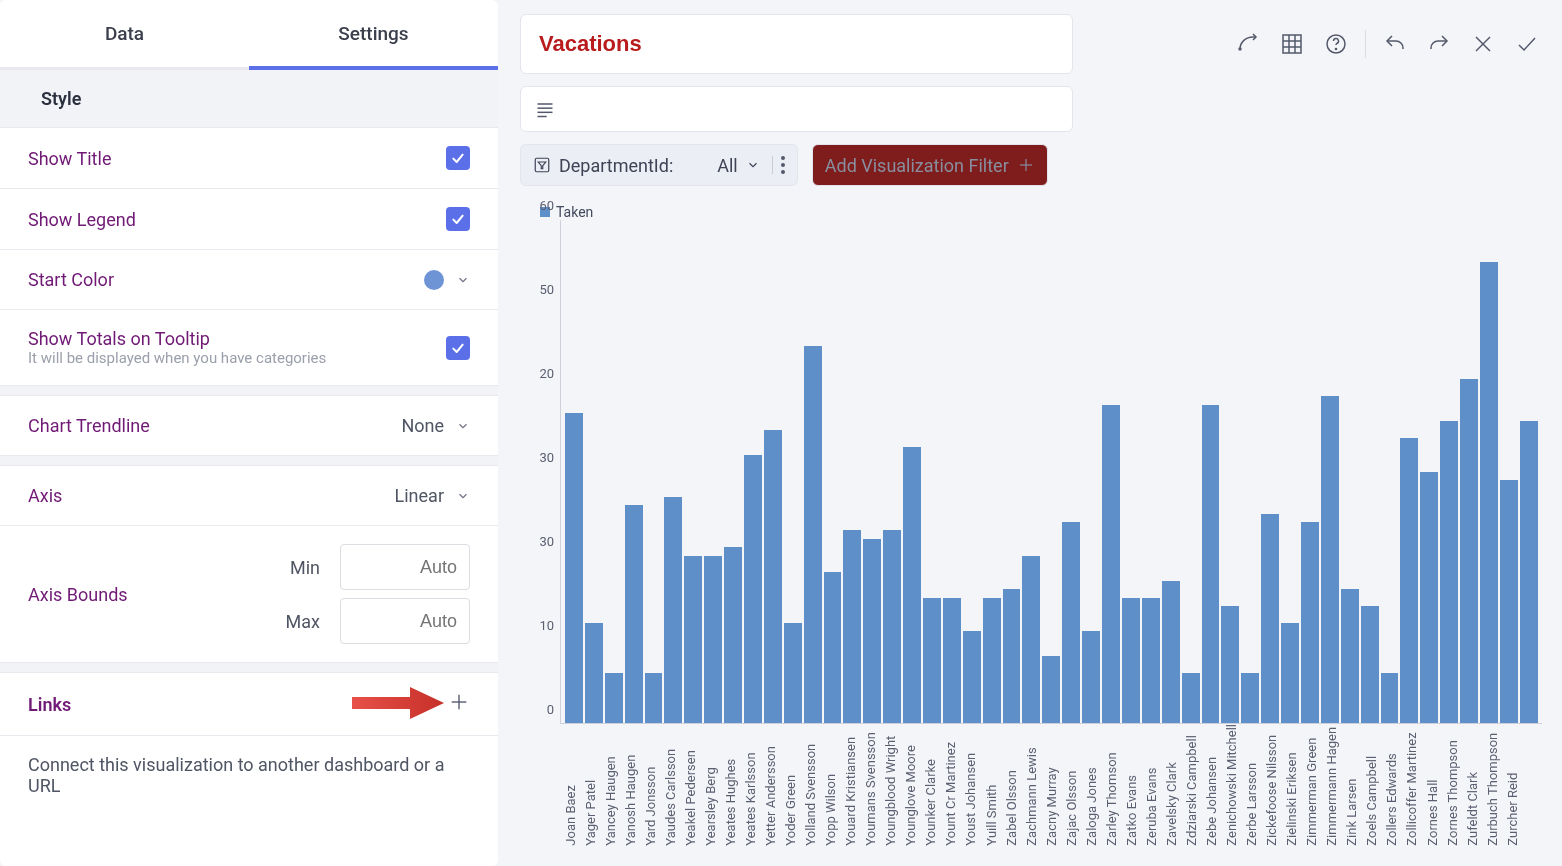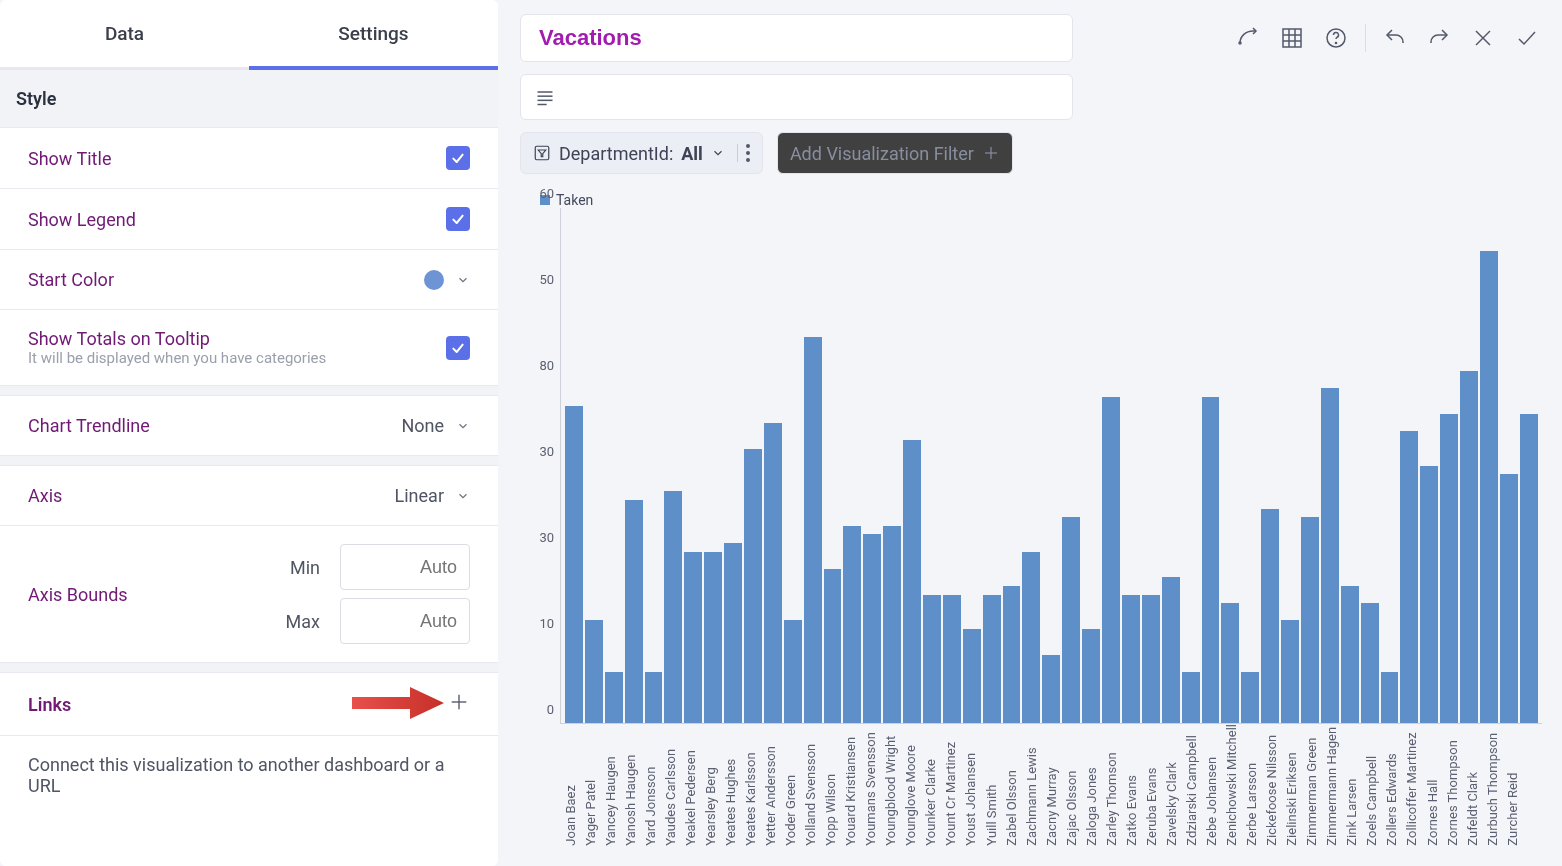--- a/index.html
+++ b/index.html
@@ -12,52 +12,52 @@
     --panel-bg:#ffffff;
     --dark-text:#3a3f4b;
   }
   *{box-sizing:border-box;}
   body{margin:0;font-family:-apple-system,BlinkMacSystemFont,"Segoe UI",Roboto,Arial,sans-serif;background:var(--page-bg);width:1562px;height:866px;overflow:hidden;}
   .app{display:flex;height:866px;}
   .side{width:498px;background:var(--panel-bg);border-radius:6px;overflow-y:auto;display:flex;flex-direction:column;margin-right:8px;}
   .tabs{display:flex;height:70px;}
   .tab{flex:1;display:flex;align-items:center;justify-content:center;font-size:19px;font-weight:500;color:var(--dark-text);cursor:pointer;border-bottom:3px solid #e8e8ee;}
   .tab.active{border-bottom:4px solid var(--blue);}
-  .section-head{padding:18px 16px;font-size:18px;font-weight:600;color:#2c3140;background:#f2f3f7;}
+  .section-head{padding:18px 41px;font-size:18px;font-weight:600;color:#2c3140;background:#f2f3f7;}
   .row{padding:18px 28px;border-top:1px solid var(--border);display:flex;align-items:center;justify-content:space-between;gap:12px;min-height:60px;background:#fff;}
   .row .lbl{font-size:18px;color:#701a75;}
   .sub{font-size:15px;color:#9b9fab;}
   .switch{width:24px;height:24px;border-radius:4px;background:var(--blue);display:inline-flex;align-items:center;justify-content:center;color:#fff;cursor:pointer;}
   .switch svg{width:16px;height:16px;}
   .color-dot{width:20px;height:20px;border-radius:50%;background:#6f94d6;display:inline-block;}
   .dropdown-val{font-size:18px;color:#4f5563;display:inline-flex;align-items:center;gap:12px;cursor:pointer;}
   .chev{width:14px;height:14px;}
   .spacer{height:10px;background:#f2f3f7;border-top:1px solid var(--border);}
   .bounds-wrap{display:flex;flex-direction:column;gap:8px;align-items:flex-end;}
   .bounds-row{display:flex;align-items:center;gap:20px;}
   .bounds-row label{font-size:18px;color:#4f5563;}
   .bounds-row input{width:130px;height:46px;border:1px solid #dcdde3;border-radius:4px;text-align:right;padding-right:12px;font-size:18px;color:#808695;}
   .plus-icn{width:22px;height:22px;cursor:pointer;}
   .arrow-red{position:absolute;width:92px;height:40px;}
   .links-help{padding:18px 28px;font-size:18px;color:#4f5563;background:#fff;border-top:1px solid var(--border);}
 
   
   .main{flex:1;padding:14px 20px 14px 14px;display:flex;flex-direction:column;gap:12px;position:relative;}
   .topbar{display:flex;align-items:center;gap:14px;}
-  .title-input{flex:none;width:553px;height:48px;font-size:22px;font-weight:600;color:#a21caf;border:1px solid #e4e4ec;border-radius:6px;padding:0 18px;background:#fff;}
+  .title-input{flex:none;width:553px;height:60px;font-size:22px;font-weight:600;color:#b91c1c;border:1px solid #e4e4ec;border-radius:6px;padding:0 18px;background:#fff;}
   .topbar-spacer{flex:1;}
   .ibtn{width:30px;height:30px;display:inline-flex;align-items:center;justify-content:center;color:#53596b;cursor:pointer;}
   .ibtn svg{width:24px;height:24px;stroke:#53596b;}
   .vline{width:1px;height:28px;background:#dcdde3;}
   .desc-input{display:flex;align-items:center;gap:14px;width:553px;height:46px;border:1px solid #e4e4ec;border-radius:6px;padding:0 14px;background:#fff;}
   .desc-input span{font-size:19px;color:#888e9e;}
   .filter-row{display:flex;gap:14px;align-items:center;}
   .pill{display:inline-flex;align-items:center;gap:8px;height:42px;padding:0 12px;border:1px solid #e4e4ec;border-radius:6px;background:#eceef5;font-size:18px;color:#3e4456;cursor:pointer;}
-  .pill .bold{font-weight:700;}
-  .pill-light{background:#404040;color:#888e9e;}
+  .pill .bold{font-weight:400;margin-left:36px;}
+  .pill-light{background:#7f1d1d;color:#888e9e;}
   .dot3{display:inline-flex;flex-direction:column;gap:3px;padding-left:8px;margin-left:4px;border-left:1px solid #c9ccd6;}
   .dot3 span{width:4px;height:4px;border-radius:50%;background:#53596b;}
 
   
   .chart-wrap{flex:1;display:flex;flex-direction:column;padding-top:6px;}
   .legend{font-size:14px;color:#43495e;margin-left:20px;display:flex;align-items:center;gap:6px;}
   .legend-sw{width:10px;height:10px;background:var(--blue-bar);}
   .chart{flex:1;display:flex;position:relative;}
   .yaxis{width:40px;position:relative;}
   .ytick{font-size:13px;color:#5a5f71;position:absolute;right:6px;transform:translateY(-50%);}
@@ -267,21 +267,21 @@
       <div class="legend">
           <span class="legend-sw"></span>
           <span>Taken</span>
         </div>
       <div class="chart">
         <div class="yaxis" id="yaxis">
             <div class="ytick" style="bottom: 0%;">0</div>
             <div class="ytick" style="bottom: 16.6667%;">10</div>
             <div class="ytick" style="bottom: 33.3333%;">30</div>
             <div class="ytick" style="bottom: 50%;">30</div>
-            <div class="ytick" style="bottom: 66.6667%;">80</div>
+            <div class="ytick" style="bottom: 66.6667%;">20</div>
             <div class="ytick" style="bottom: 83.3333%;">50</div>
             <div class="ytick" style="bottom: 100%;">60</div>
           </div>
         <div class="plot">
           <div class="bars-inner" id="bars">
               <div class="bar" title="Joan Baez: 37" style="height: 61.6667%;"></div>
               <div class="bar" title="Yager Patel: 12" style="height: 20%;"></div>
               <div class="bar" title="Yancey Haugen: 6" style="height: 10%;"></div>
               <div class="bar" title="Yanosh Haugen: 26" style="height: 43.3333%;"></div>
               <div class="bar" title="Yard Jonsson: 6" style="height: 10%;"></div>

